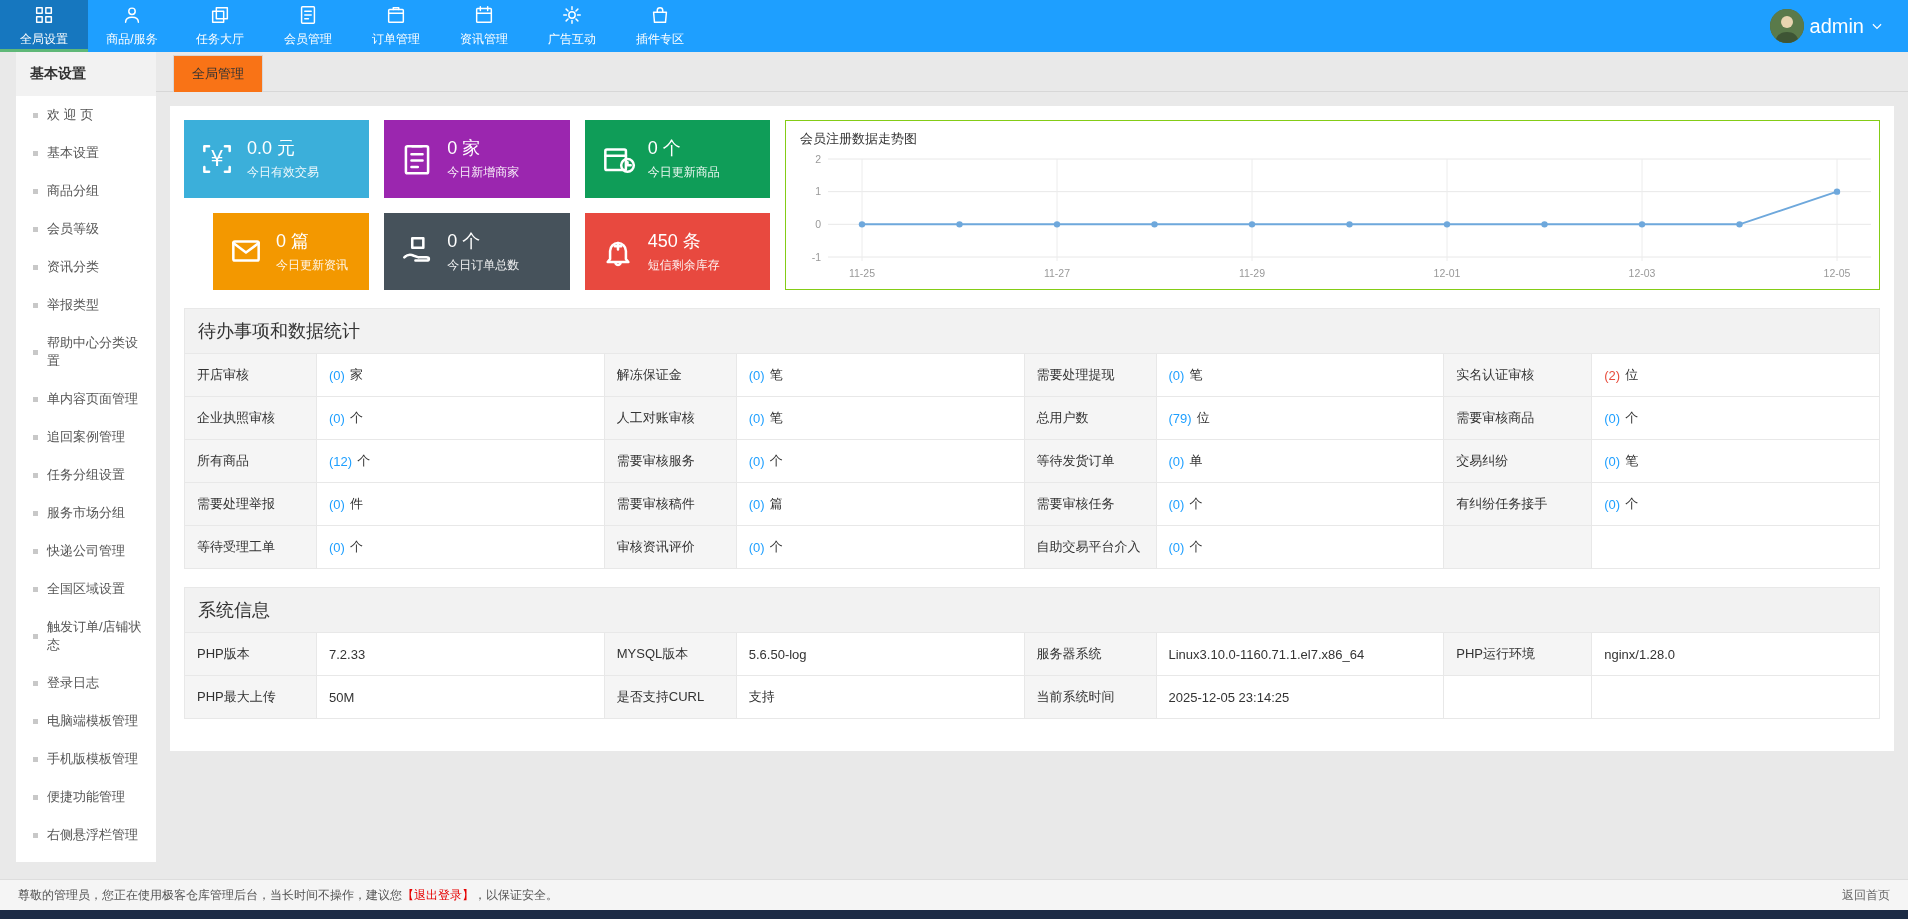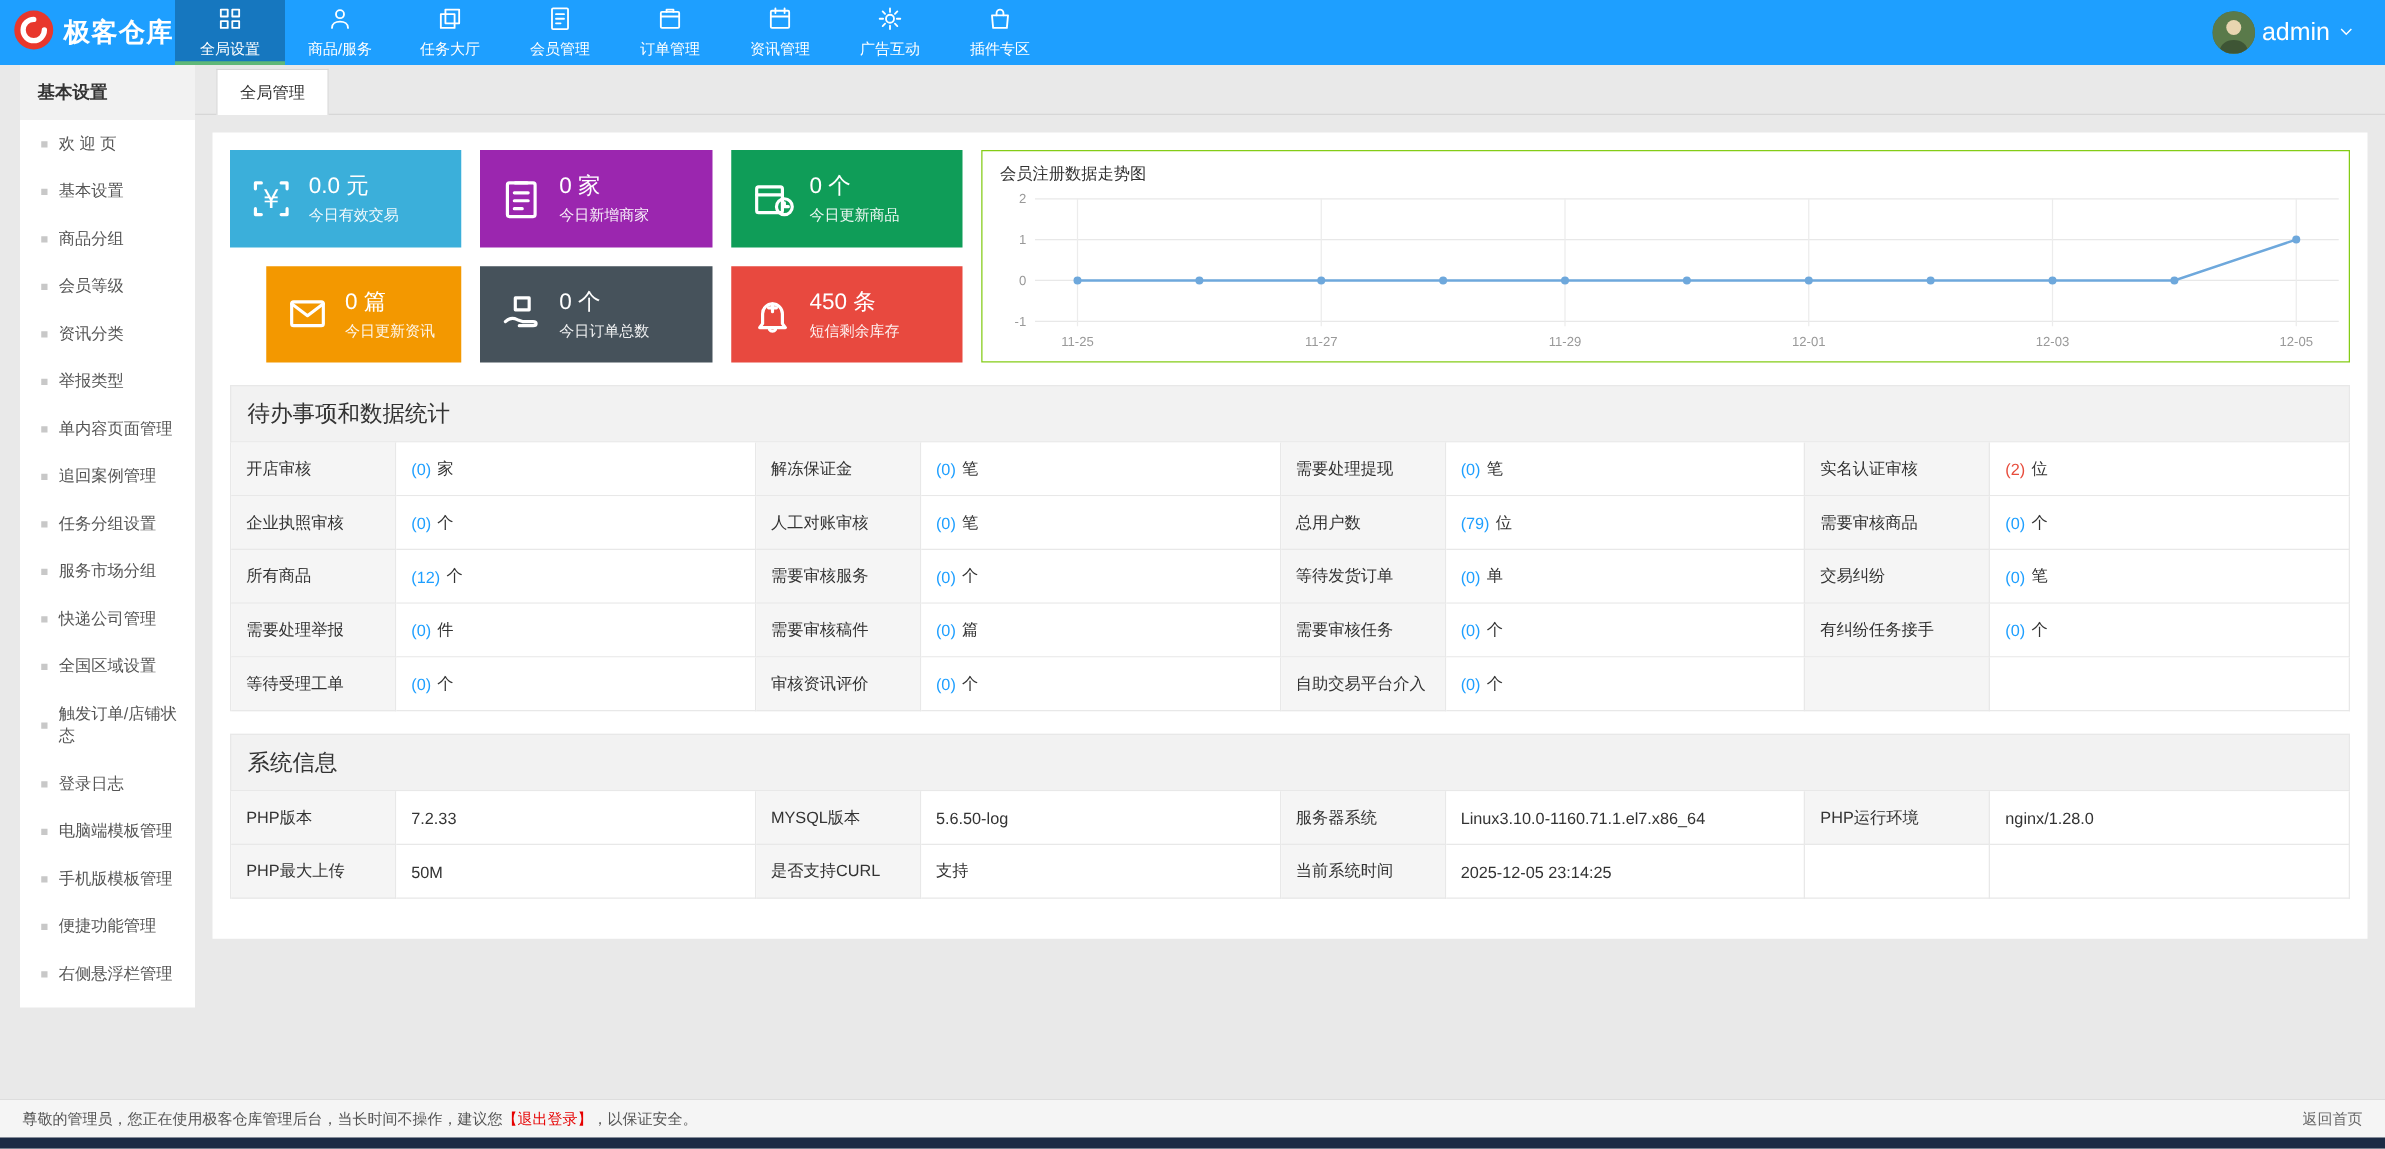--- a/index.html
+++ b/index.html
@@ -21,21 +21,21 @@
   .avatar { width:34px; height:34px; border-radius:50%; overflow:hidden; flex:none; background:#4b6b43; }
   
   .content { display:flex; height:827px; align-items:flex-start; }
   .sidebar { width:140px; flex:none; background:#fff; padding-bottom:8px;margin-left:16px; }
   .side-title { background:#f2f2f2; padding:13px 14px; font-size:14px; font-weight:bold; color:#333; }
   .side-list { list-style:none; }
   .side-item { display:flex; align-items:center; gap:9px; padding:10px 6px 10px 17px; font-size:13px; color:#555; cursor:pointer; }
   .bullet { width:5px; height:5px; background:#c8c8c8; flex:none; }
   .main { flex:1; min-width:0; }
   .tabbar { height:40px; background:#e9e9e9; border-bottom:1px solid #d7d7d7; display:flex; align-items:flex-end; padding-left:17px; }
-  .tab { background:#ffffff; border:1px solid #d7d7d7; border-bottom:none; padding:9px 18px; font-size:13px; color:#333;
+  .tab { background:#f97316; border:1px solid #d7d7d7; border-bottom:none; padding:9px 18px; font-size:13px; color:#333;
     position:relative; top:1px; cursor:default;margin-top:35px; }
   .panel { margin:14px; background:#fff; padding:14px; }
   
   .dash-top { display:flex; gap:15px; height:170px; margin-bottom:18px; }
   .cards { width:586px; flex:none; display:grid; grid-template-columns:repeat(3,1fr); grid-template-rows:repeat(2,1fr); gap:15px; }
   .stat-card { display:flex; align-items:center; gap:11px; padding-left:14px; color:#fff; }
   .card-value { font-size:18px; }
   .card-label { font-size:12px; opacity:.92; margin-top:4px; }
   .card-icon { flex:none; display:flex; }
   .chart-box { flex:1; border:1px solid #84cc16; padding:9px 14px; overflow:hidden; }
@@ -55,29 +55,20 @@
   .footer { position:absolute; left:0; right:0; bottom:9px; height:31px; background:#f5f5f5; border-top:1px solid #ddd;
     display:flex; align-items:center; justify-content:space-between; padding:0 18px; font-size:12px; color:#555; }
   .logout { color:#e60000; cursor:pointer; }
   .home-link { color:#666; cursor:pointer; }
   .bottom-strip { position:absolute; left:0; right:0; bottom:0; height:9px; background:#1c2b45; }
 </style>
 </head>
 <body>
 
 <header class="topbar">
-  <div class="logo">
-    <span>
-      <svg viewBox="0 0 36 36" width="34" height="34" aria-hidden="true">
-        <circle cx="18" cy="18" r="16.5" fill="#e8372c"></circle>
-        <path d="M18 9a9 9 0 1 0 9 9" fill="none" stroke="#fff" stroke-width="4.5" stroke-linecap="round"></path>
-      </svg>
-    </span>
-    <span class="logo-text">极客仓库</span>
-  </div>
   <nav class="topnav" id="topnav">
       <div class="nav-item active">
         <svg viewBox="0 0 24 24" width="22" height="22" fill="none" stroke="currentColor" stroke-width="1.6" stroke-linecap="round" stroke-linejoin="round">
           <path d="M4 4h6v6H4zM14 4h6v6h-6zM4 14h6v6H4zM14 14h6v6h-6z"></path>
         </svg>
         <span>全局设置</span>
       </div>
       <div class="nav-item">
         <svg viewBox="0 0 24 24" width="22" height="22" fill="none" stroke="currentColor" stroke-width="1.6" stroke-linecap="round" stroke-linejoin="round">
           <circle cx="12" cy="8" r="3.5"></circle>
@@ -165,20 +156,24 @@
           <span class="bullet"></span>
           <span>会员等级</span>
         </li>
         <li class="side-item">
           <span class="bullet"></span>
           <span>资讯分类</span>
         </li>
         <li class="side-item">
           <span class="bullet"></span>
           <span>举报类型</span>
+        </li>
+        <li class="side-item">
+          <span class="bullet"></span>
+          <span>帮助中心分类设置</span>
         </li>
         <li class="side-item">
           <span class="bullet"></span>
           <span>单内容页面管理</span>
         </li>
         <li class="side-item">
           <span class="bullet"></span>
           <span>追回案例管理</span>
         </li>
         <li class="side-item">

